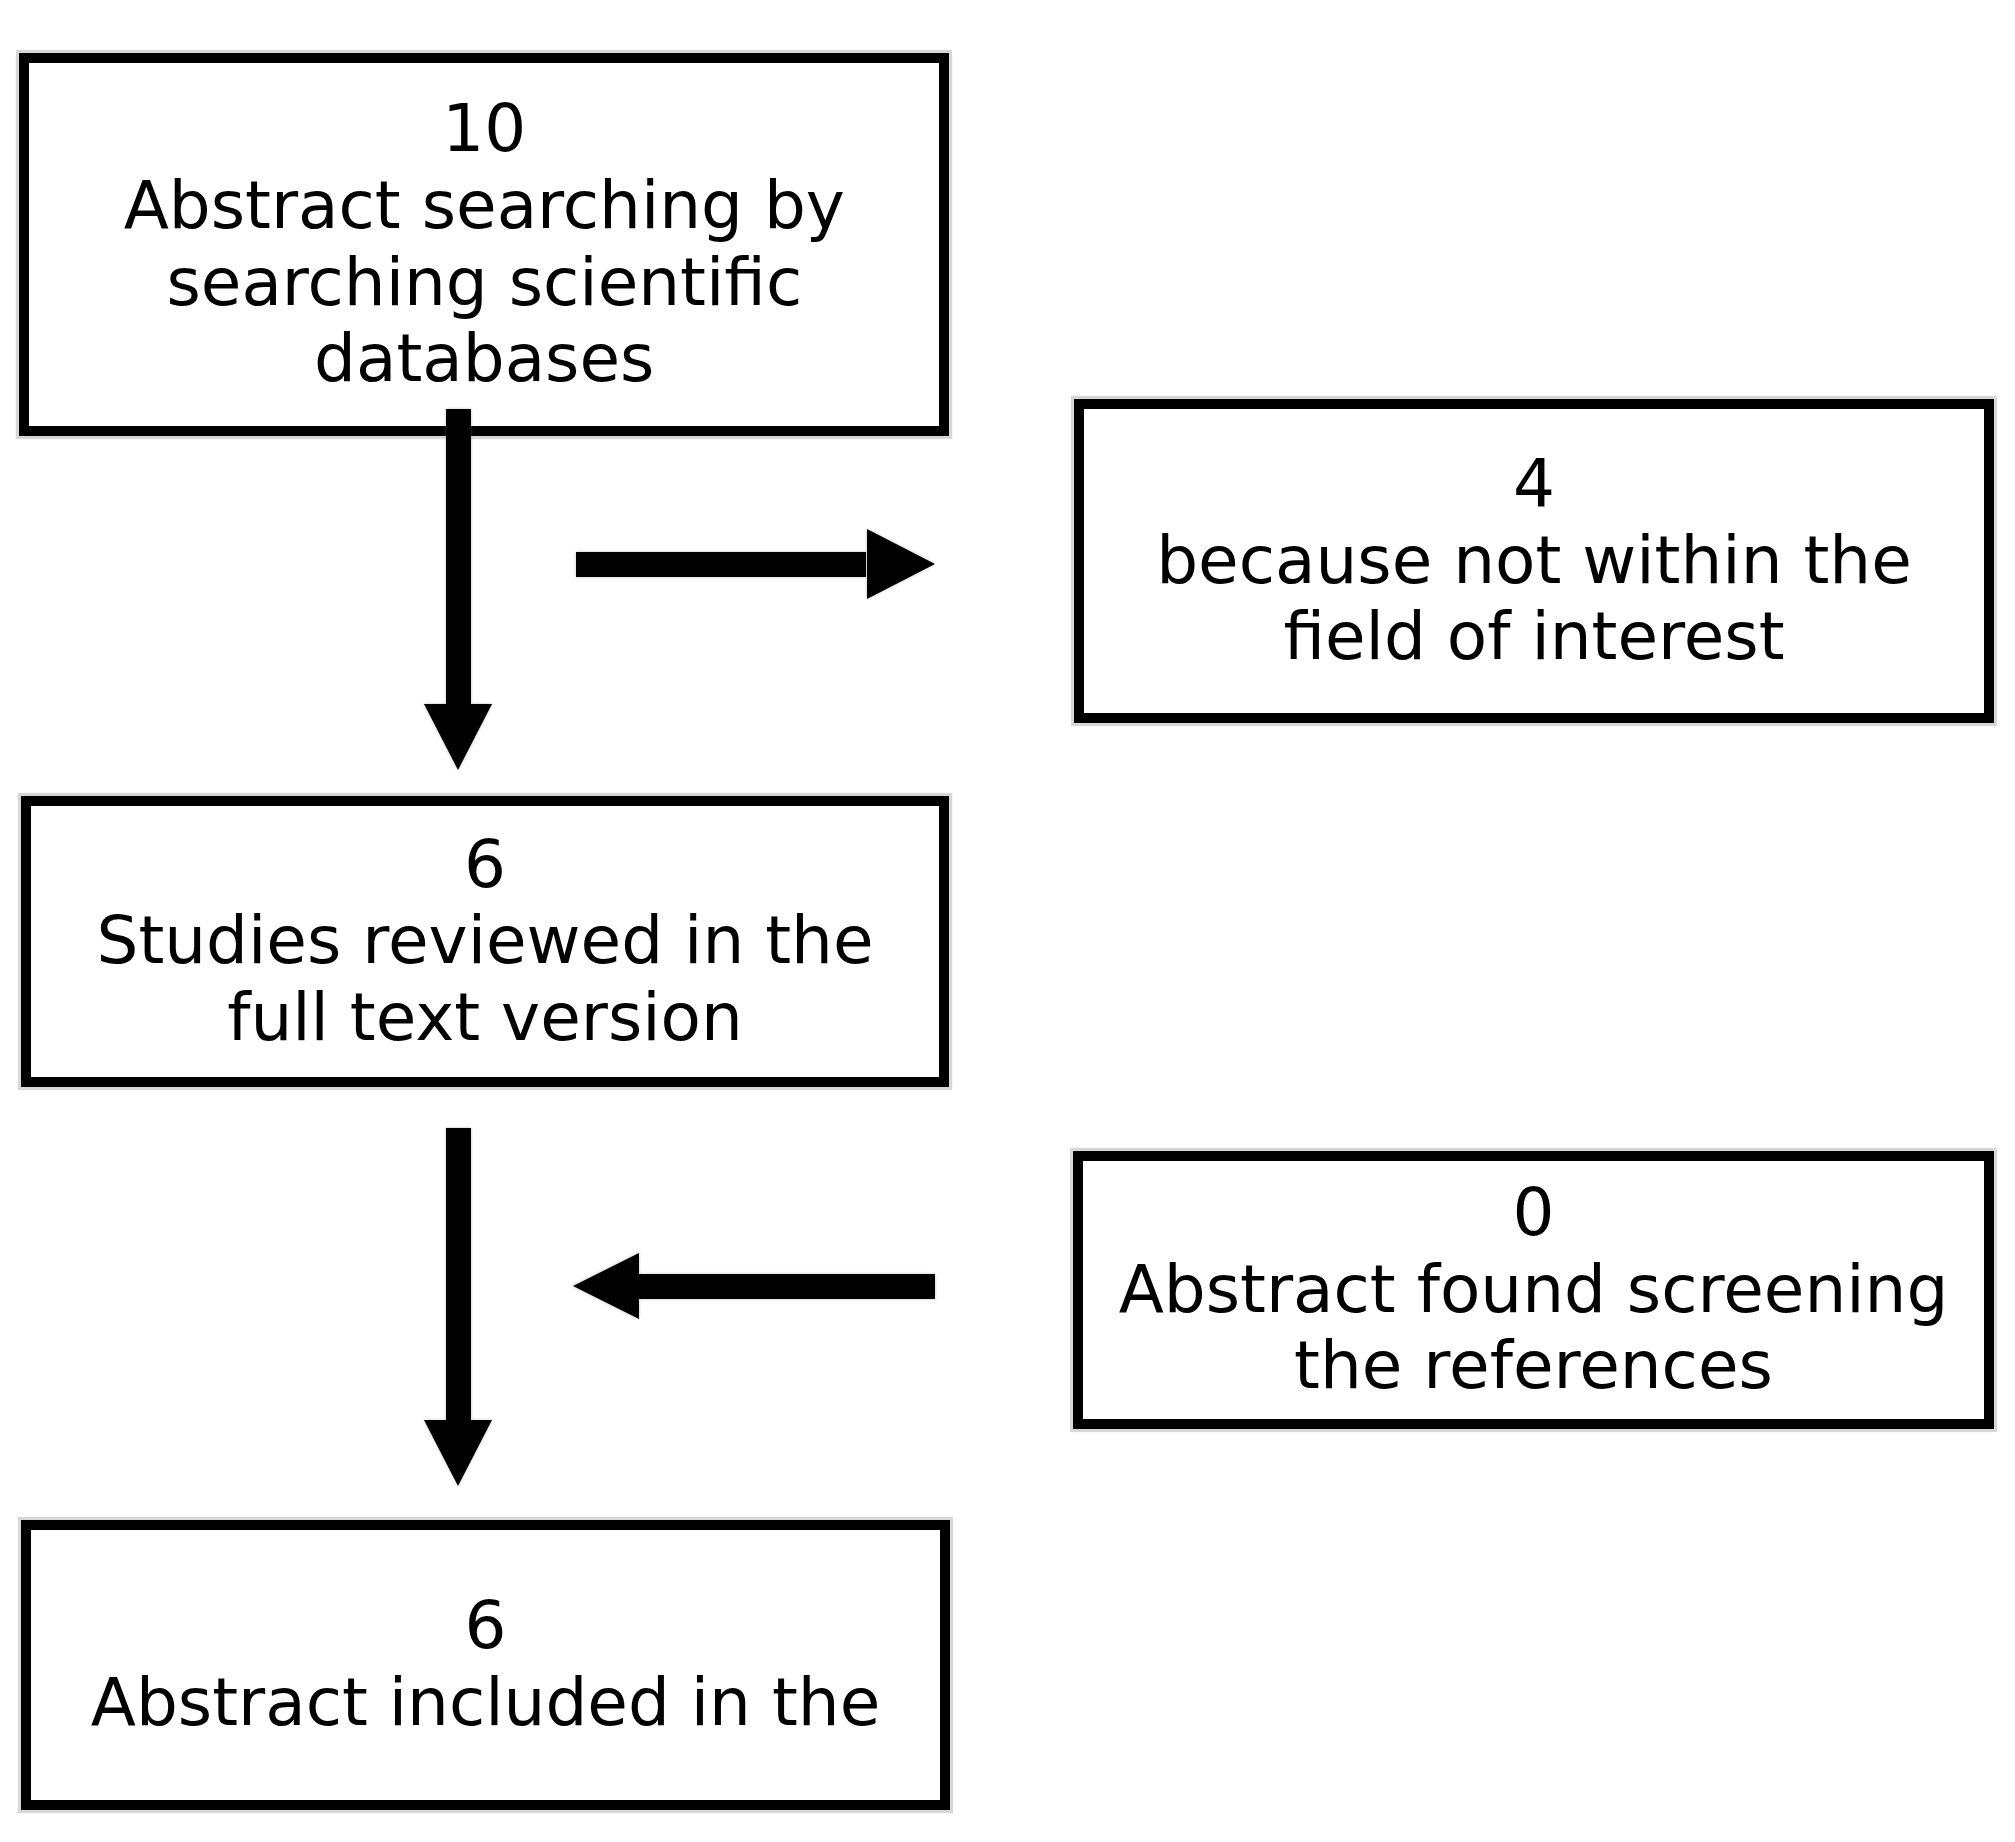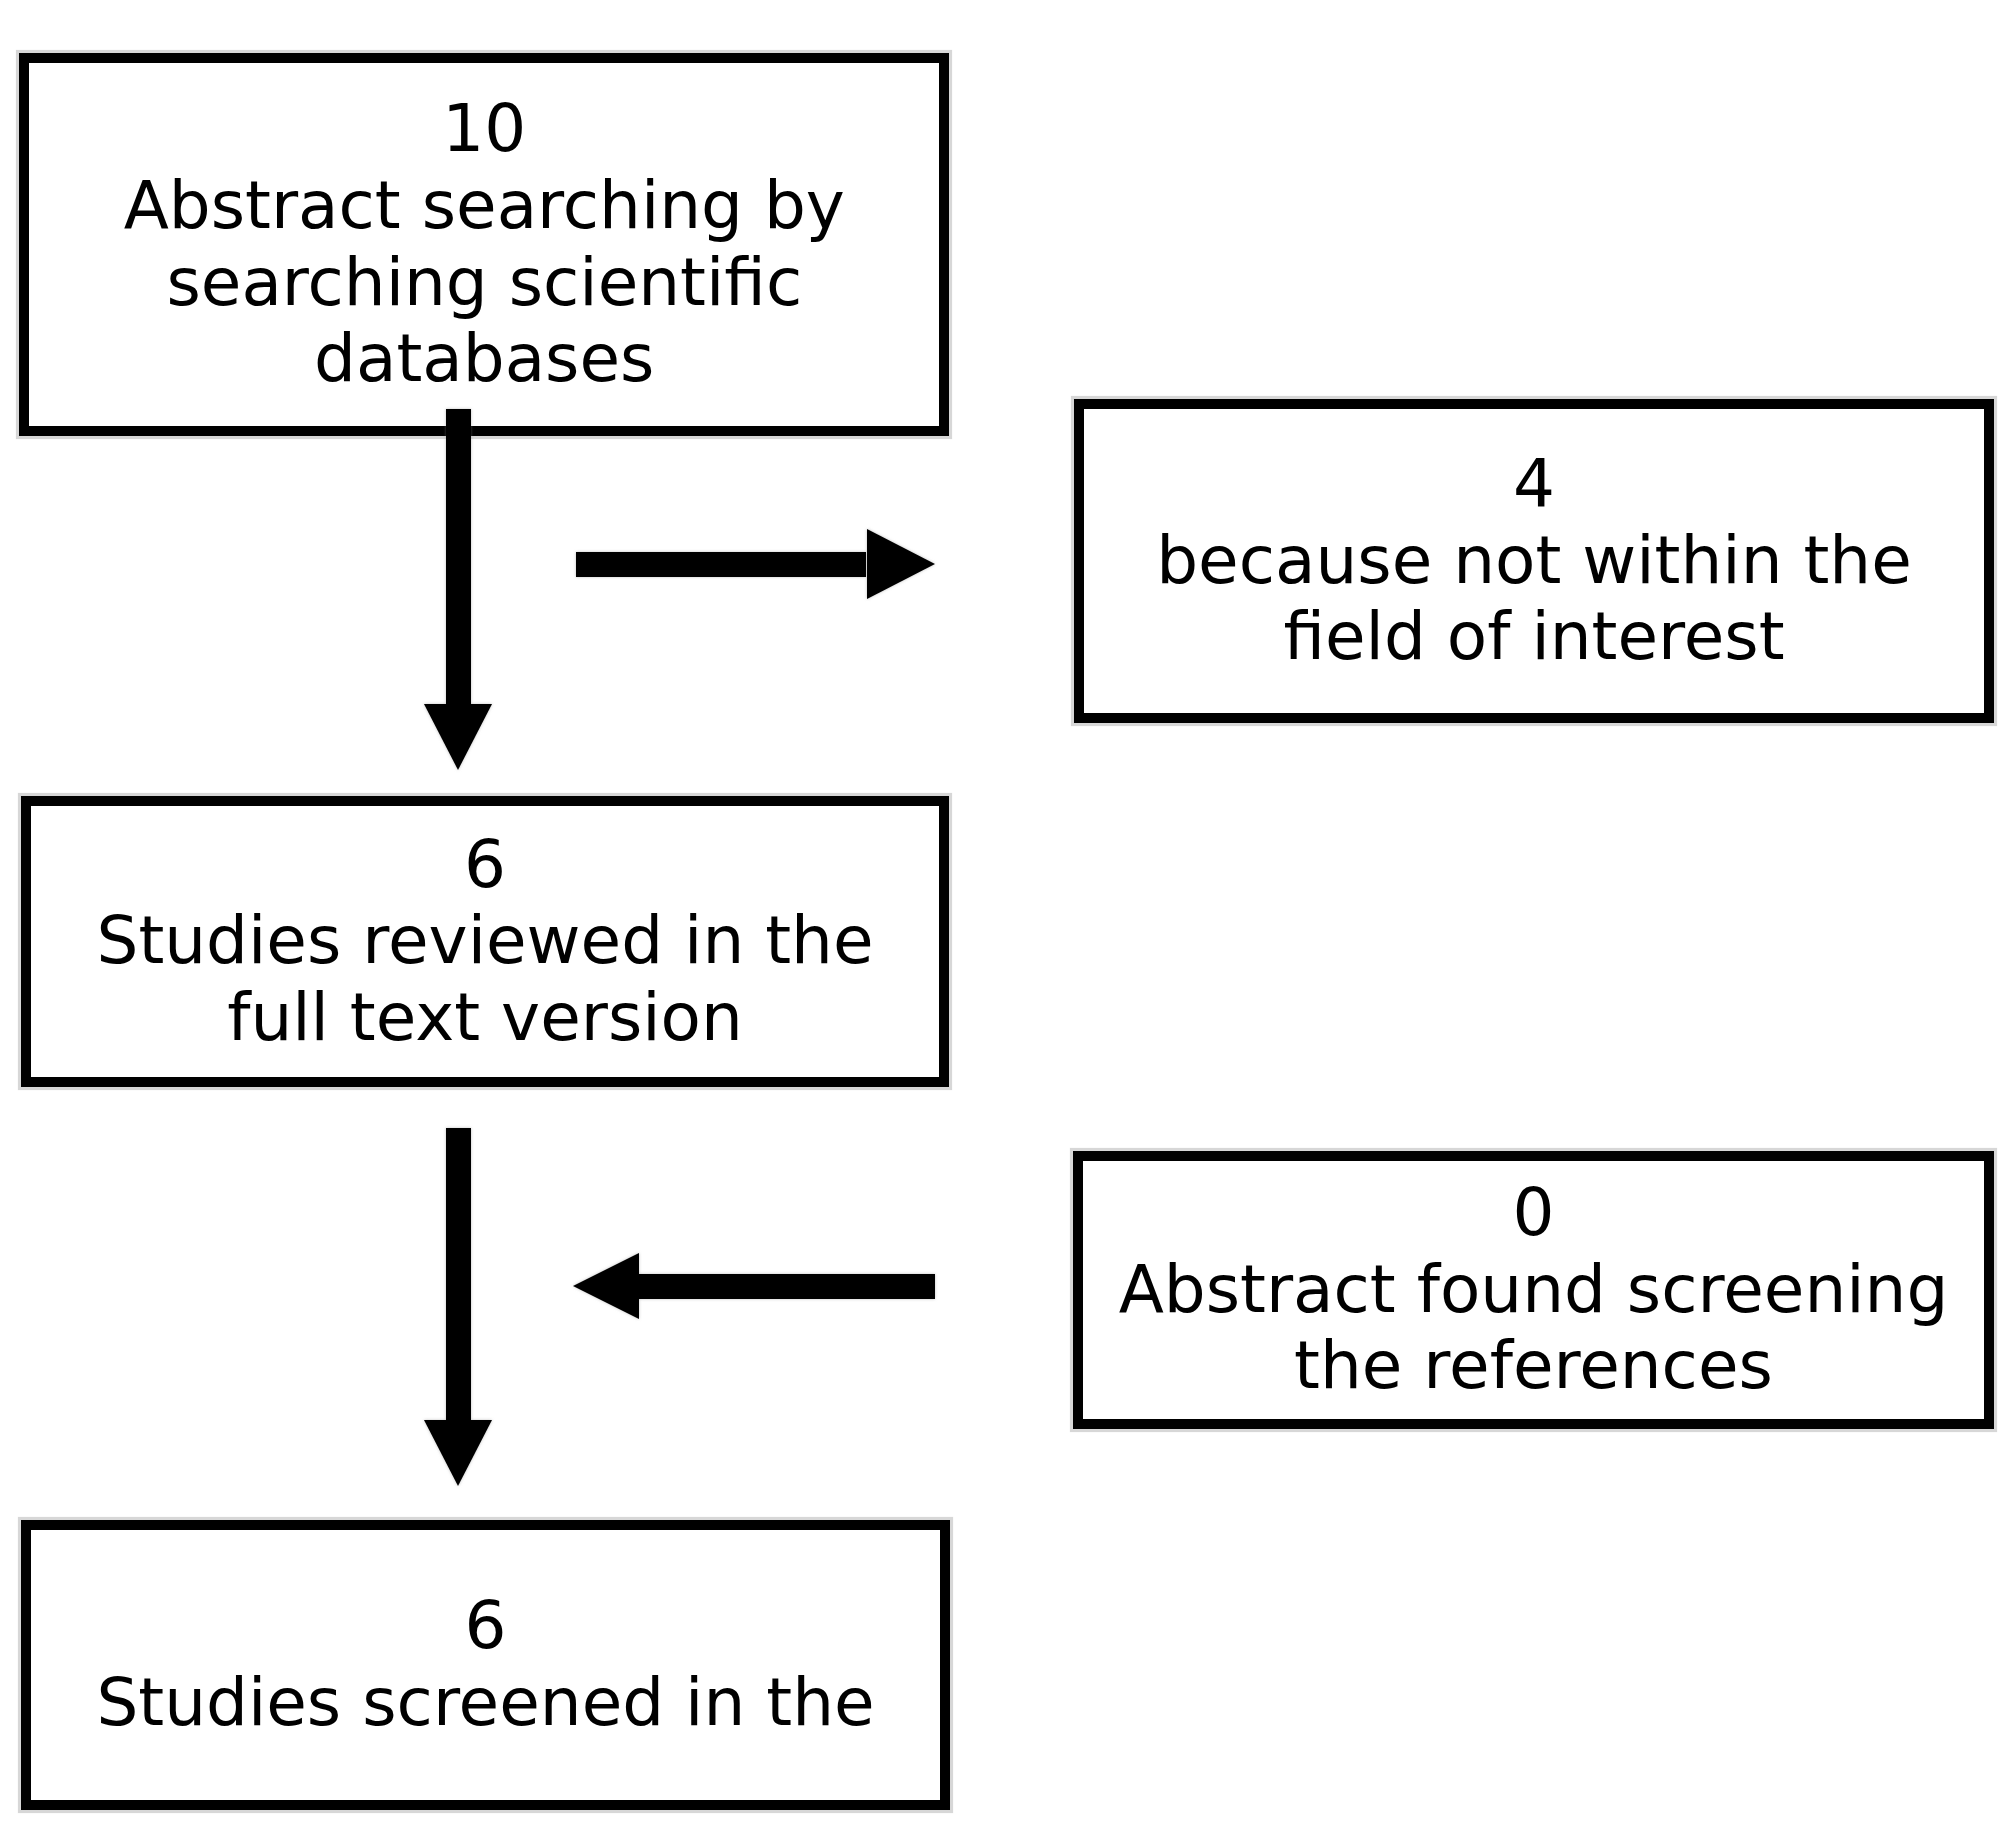--- a/index.html
+++ b/index.html
@@ -76,21 +76,21 @@
   </div>
 
   <div class="box box-d">
     <div class="line">0</div>
     <div class="line">Abstract found screening</div>
     <div class="line">the references</div>
   </div>
 
   <div class="box box-e">
     <div class="line">6</div>
-    <div class="line">Studies screened in the</div>
+    <div class="line">Abstract included in the</div>
   </div>
 
   <div class="arrow">
     <div class="shaft" id="v1-shaft"></div>
     <div class="head head-down" id="v1-head"></div>
   </div>
 
   <div class="arrow">
     <div class="shaft" id="h1-shaft"></div>
     <div class="head head-right" id="h1-head"></div>

